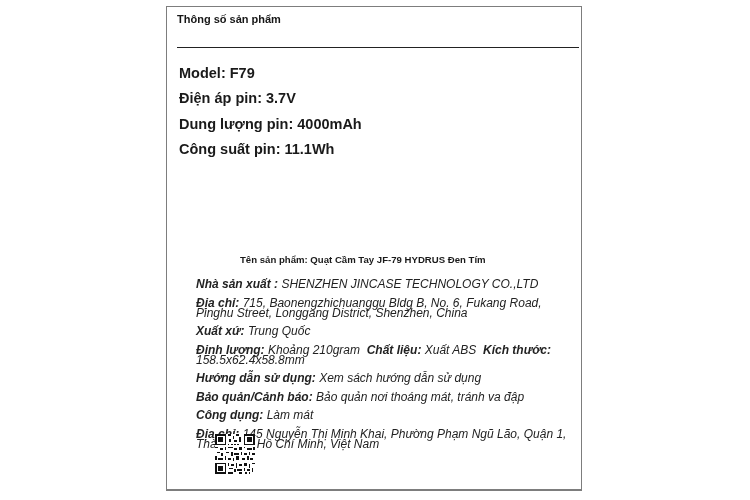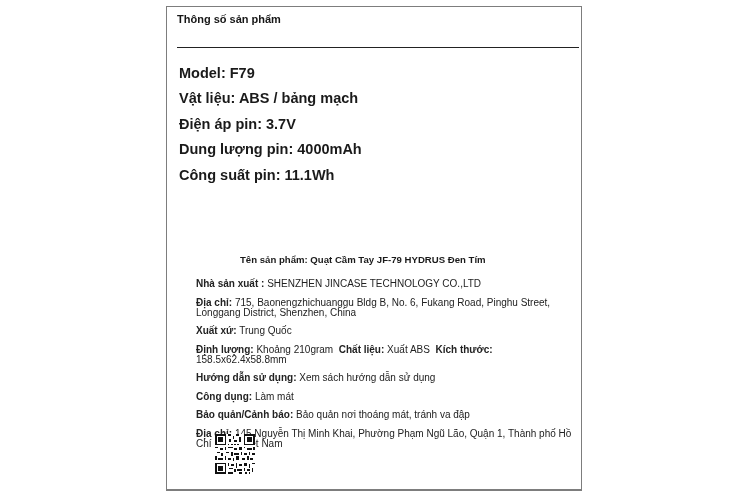--- a/index.html
+++ b/index.html
@@ -13,38 +13,37 @@
     }
     .rule {
       position: absolute; left: 10px; top: 40px; width: 402px; height: 0; border-top: 1.6px solid #222;
     }
     .specs { position: absolute; left: 12px; top: 54px; font-weight: bold; }
     .spec {
       font-size: 14.5px; line-height: 25.4px; color: #1a1a1a; white-space: nowrap;
     }
     .label-block { position: absolute; left: 29px; top: 247px; width: 380px; }
     .prod-name { font-size: 9.6px; font-weight: bold; color: #1a1a1a; white-space: nowrap; margin-bottom: 14px; margin-left: 44px; }
-    .row { font-size: 10px; color: #222; line-height: 10px; margin-bottom: 8.5px; }
+    .row { font-size: 12px; color: #222; line-height: 10px; margin-bottom: 8.5px; font-style: italic; }
     .row .k { font-weight: bold; }
     .row .v { font-weight: normal; }
     .addr-wrap { width: 375px; }
     .qr {
       position: absolute; left: 48px; top: 427px; width: 40px; height: 40px;
     }
   </style>
 </head>
 <body>
 
 <div class="frame">
   <div class="heading">Thông số sản phẩm</div>
   <div class="rule"></div>
 
   <div class="specs">
     <div class="spec">Model: F79</div>
-    <div class="spec">Vật liệu: ABS / bảng mạch</div>
     <div class="spec">Điện áp pin: 3.7V</div>
     <div class="spec">Dung lượng pin: 4000mAh</div>
     <div class="spec">Công suất pin: 11.1Wh</div>
   </div>
 
   <div class="label-block">
     <div class="prod-name">Tên sản phẩm: Quạt Cầm Tay JF-79 HYDRUS Đen Tím</div>
 
     <div class="row">
       <span class="k">Nhà sản xuất :</span>
@@ -64,26 +63,26 @@
       &nbsp;<span class="k">Chất liệu:</span>
       <span class="v">Xuất ABS</span>
       &nbsp;<span class="k">Kích thước:</span>
       <span class="v">158.5x62.4x58.8mm</span>
     </div>
     <div class="row">
       <span class="k">Hướng dẫn sử dụng:</span>
       <span class="v">Xem sách hướng dẫn sử dụng</span>
     </div>
     <div class="row">
+      <span class="k">Bảo quản/Cảnh báo:</span>
+      <span class="v">Bảo quản nơi thoáng mát, tránh va đập</span>
+    </div>
+    <div class="row">
       <span class="k">Công dụng:</span>
       <span class="v">Làm mát</span>
-    </div>
-    <div class="row">
-      <span class="k">Bảo quản/Cảnh báo:</span>
-      <span class="v">Bảo quản nơi thoáng mát, tránh va đập</span>
     </div>
     <div class="row">
       <span class="k">Địa chỉ:</span>
       <span class="v">145 Nguyễn Thị Minh Khai, Phường Phạm Ngũ Lão, Quận 1, Thành phố Hồ Chí Minh, Việt Nam</span>
     </div>
   </div>
 
   <svg class="qr" viewBox="0 0 25 25" shape-rendering="crispEdges">
     <rect x="0" y="0" width="25" height="25" fill="#fff"></rect>
     <g fill="#111">

